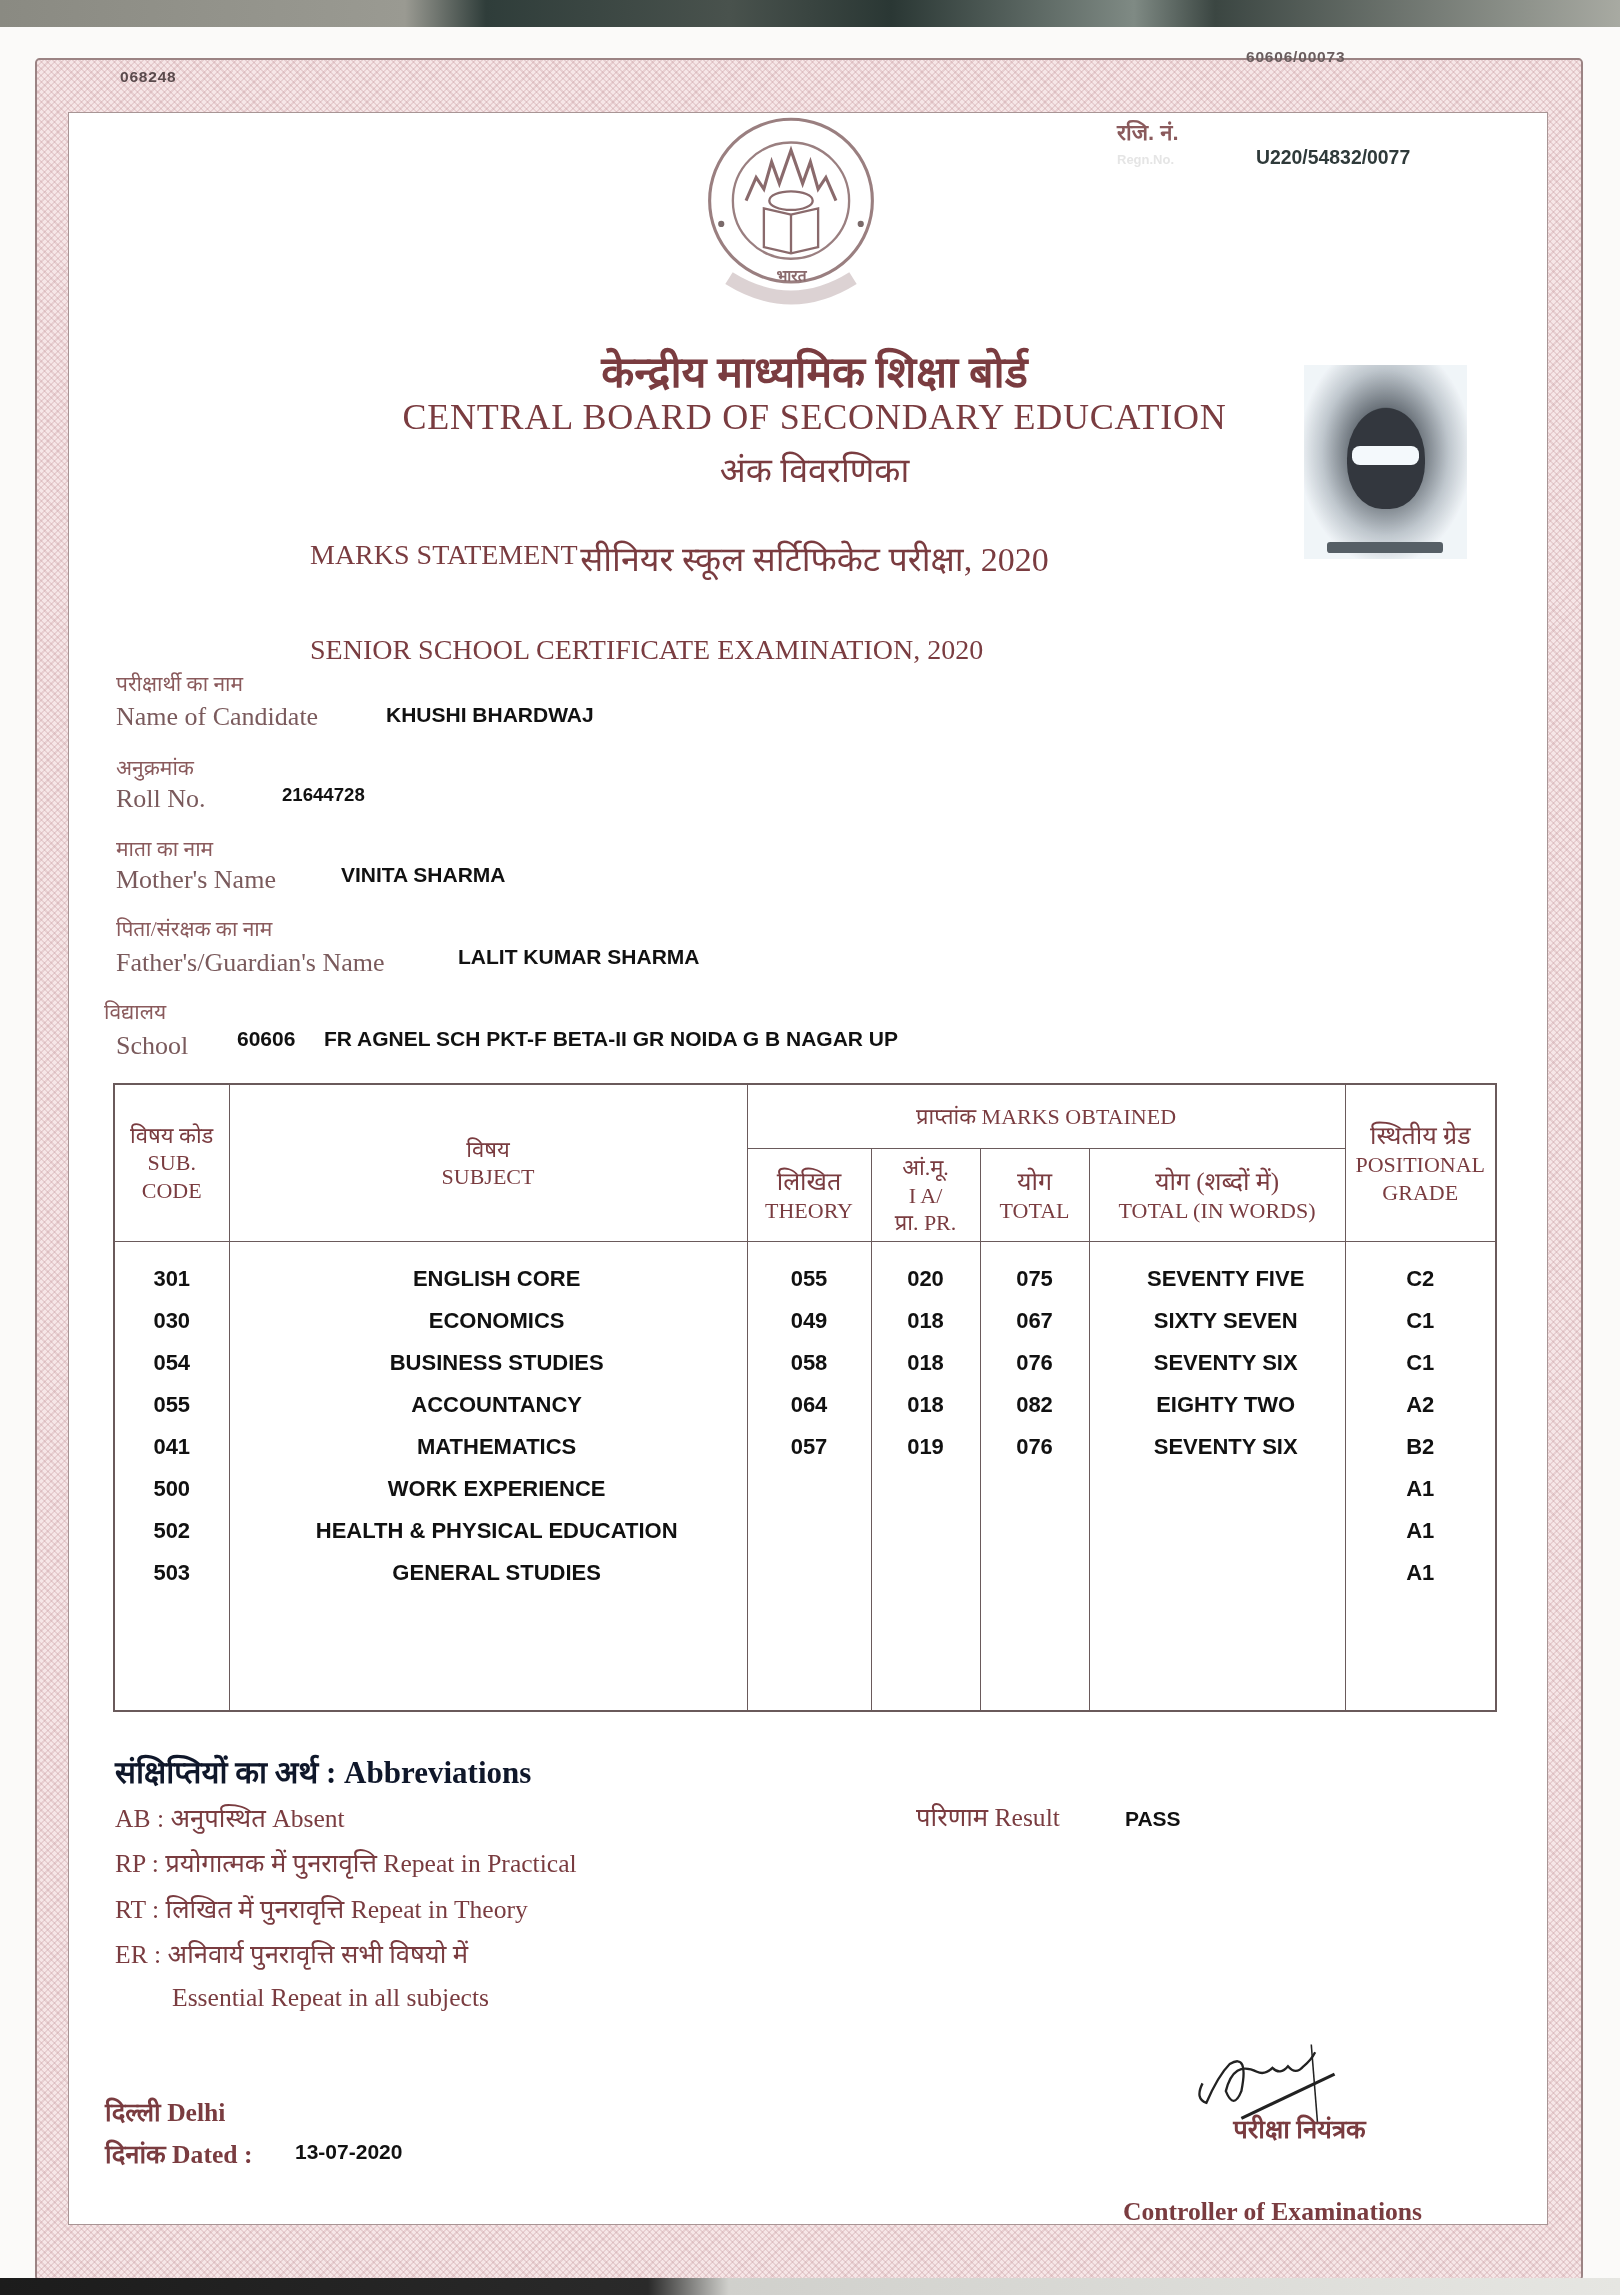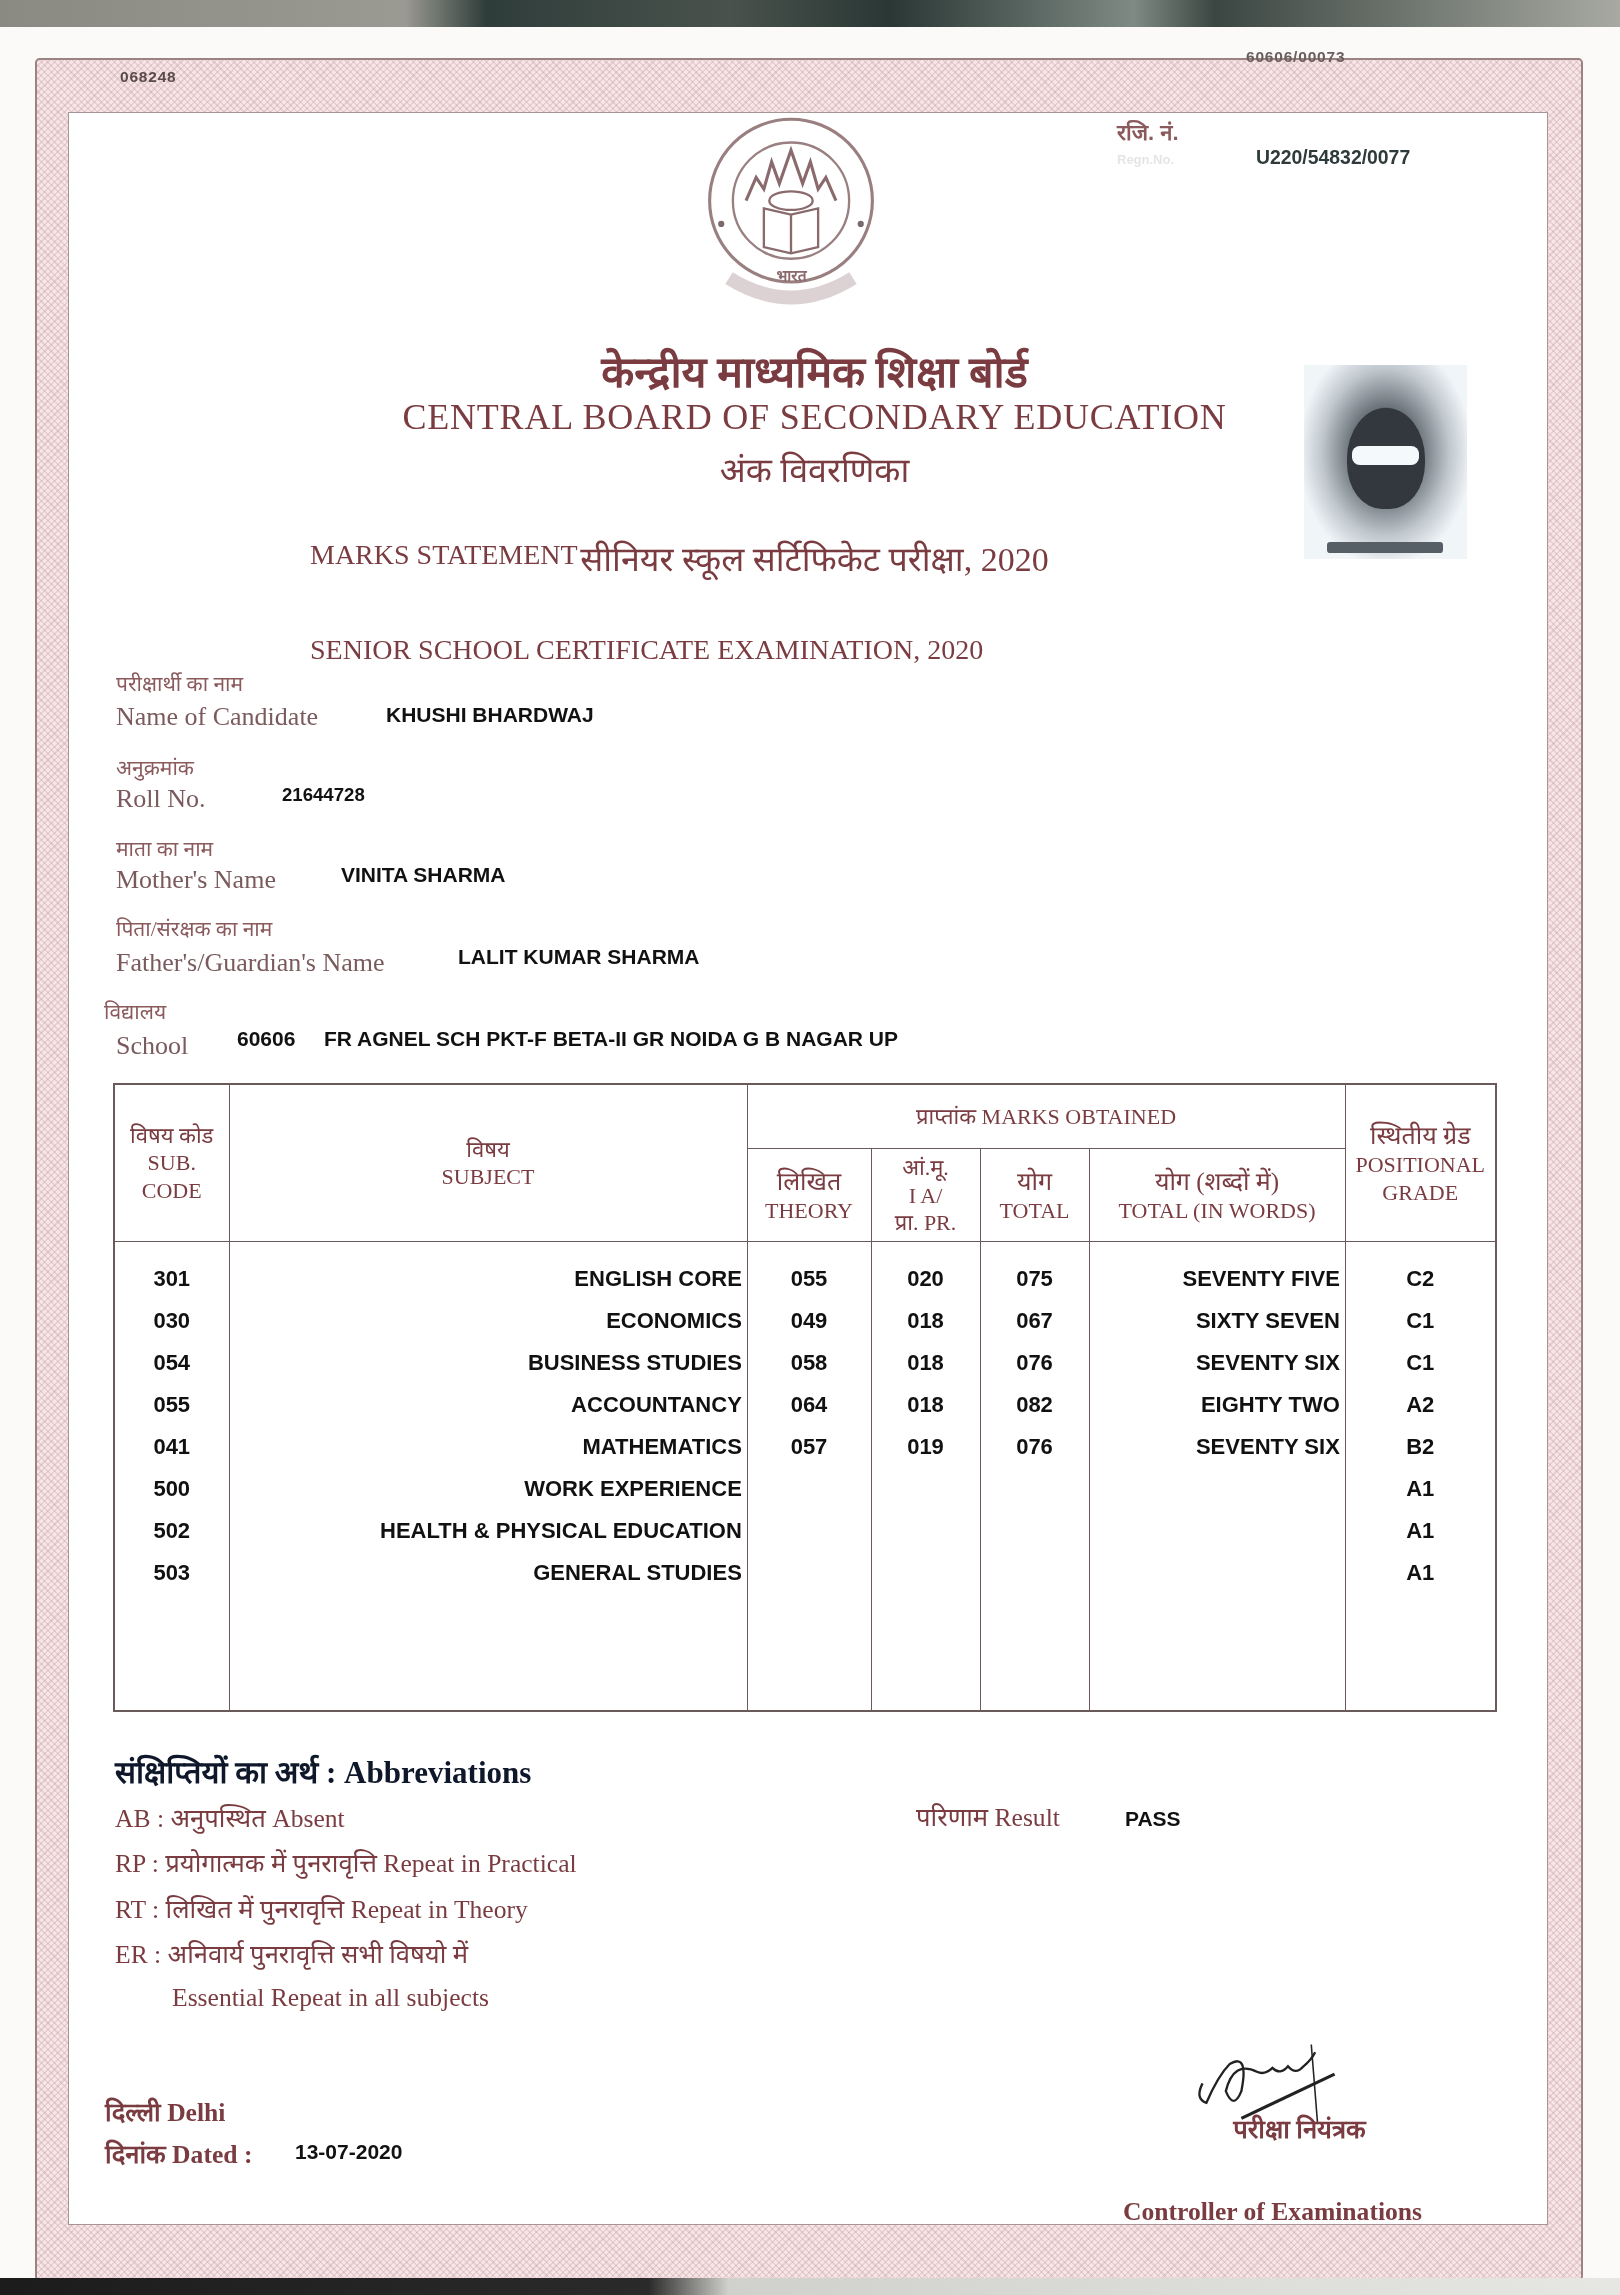--- a/index.html
+++ b/index.html
@@ -61,21 +61,21 @@
   table.marks th {
     color:#7a3c40; font-weight:normal; font-size:22px; line-height:1.25;
     border:1.6px solid #6a5a5b; padding:4.7px 3.1px; text-align:center;
   }
   table.marks td {
     border-left:1.6px solid #6a5a5b; border-right:1.6px solid #6a5a5b;
     font-family:"Liberation Sans", sans-serif; font-weight:bold; font-size:22px; color:#111;
     height:42px; padding:0 4.7px; vertical-align:middle;
   }
   table.marks td.c { text-align:center; }
-  table.marks td.l { text-align:right; padding-left:22px; }
+  table.marks td.l { text-align:center; padding-left:22px; }
   table.marks tr.first td { padding-top:15.5px; }
   table.marks tr.filler td { height:116px; }
   .abbr-title { color:#0f172a; font-size:31px; font-weight:bold; }
   .abbr { color:#7a3c40; font-size:25.6px; }
   .photo {
     position:absolute; left:1304px; top:365px; width:163px; height:194px;
     background:radial-gradient(ellipse at 50% 45%, #2b2f34 0 28%, #6c737a 30%, #b9c0c6 55%, #e6eaed 75%);
     filter:contrast(1.1);
   }
   .photo .face {

